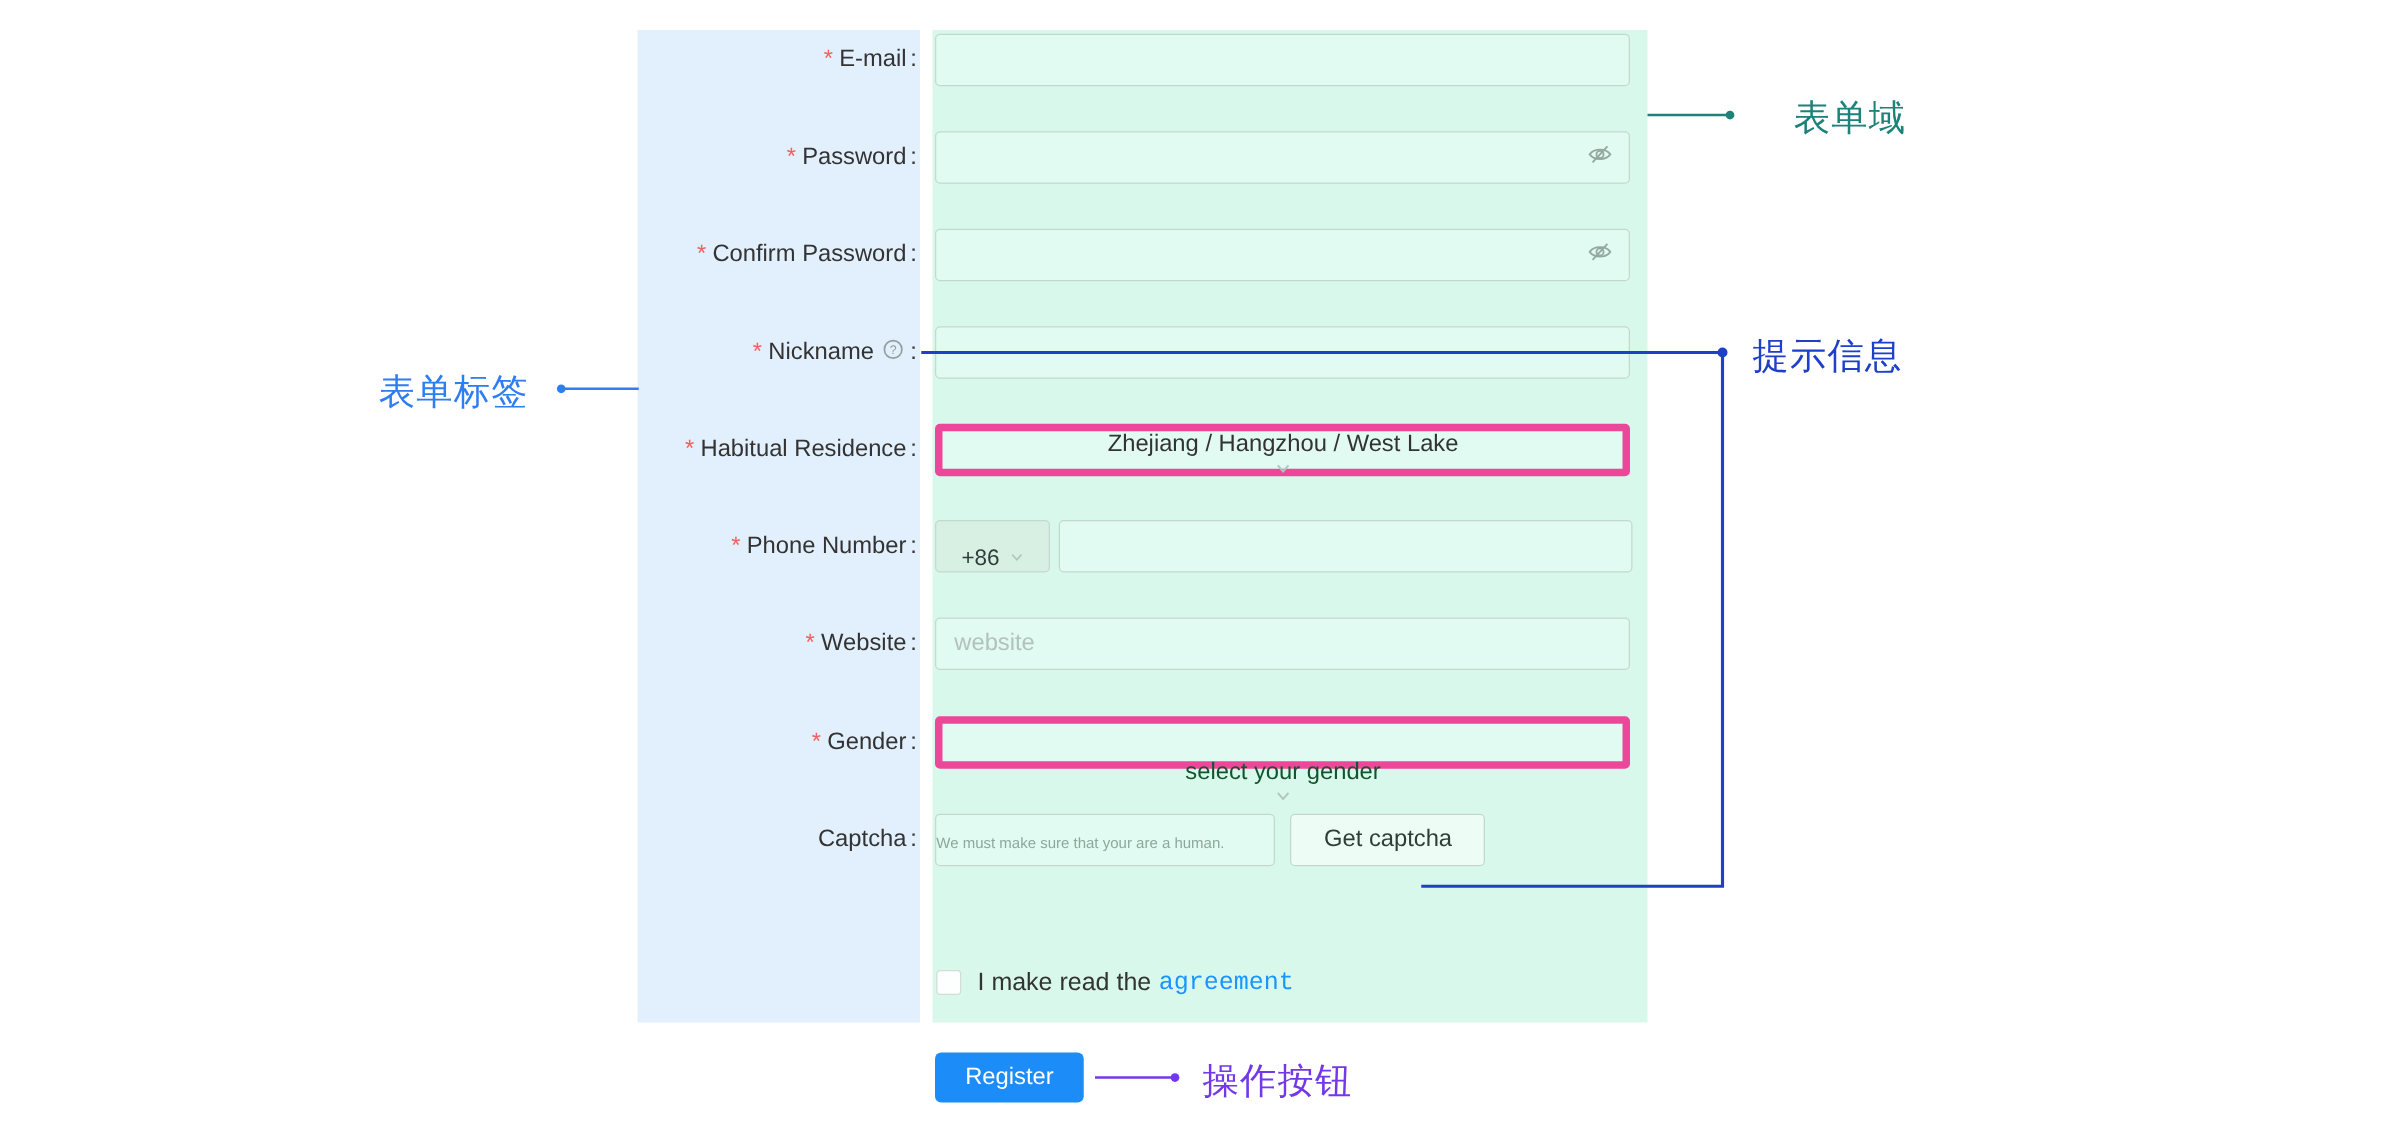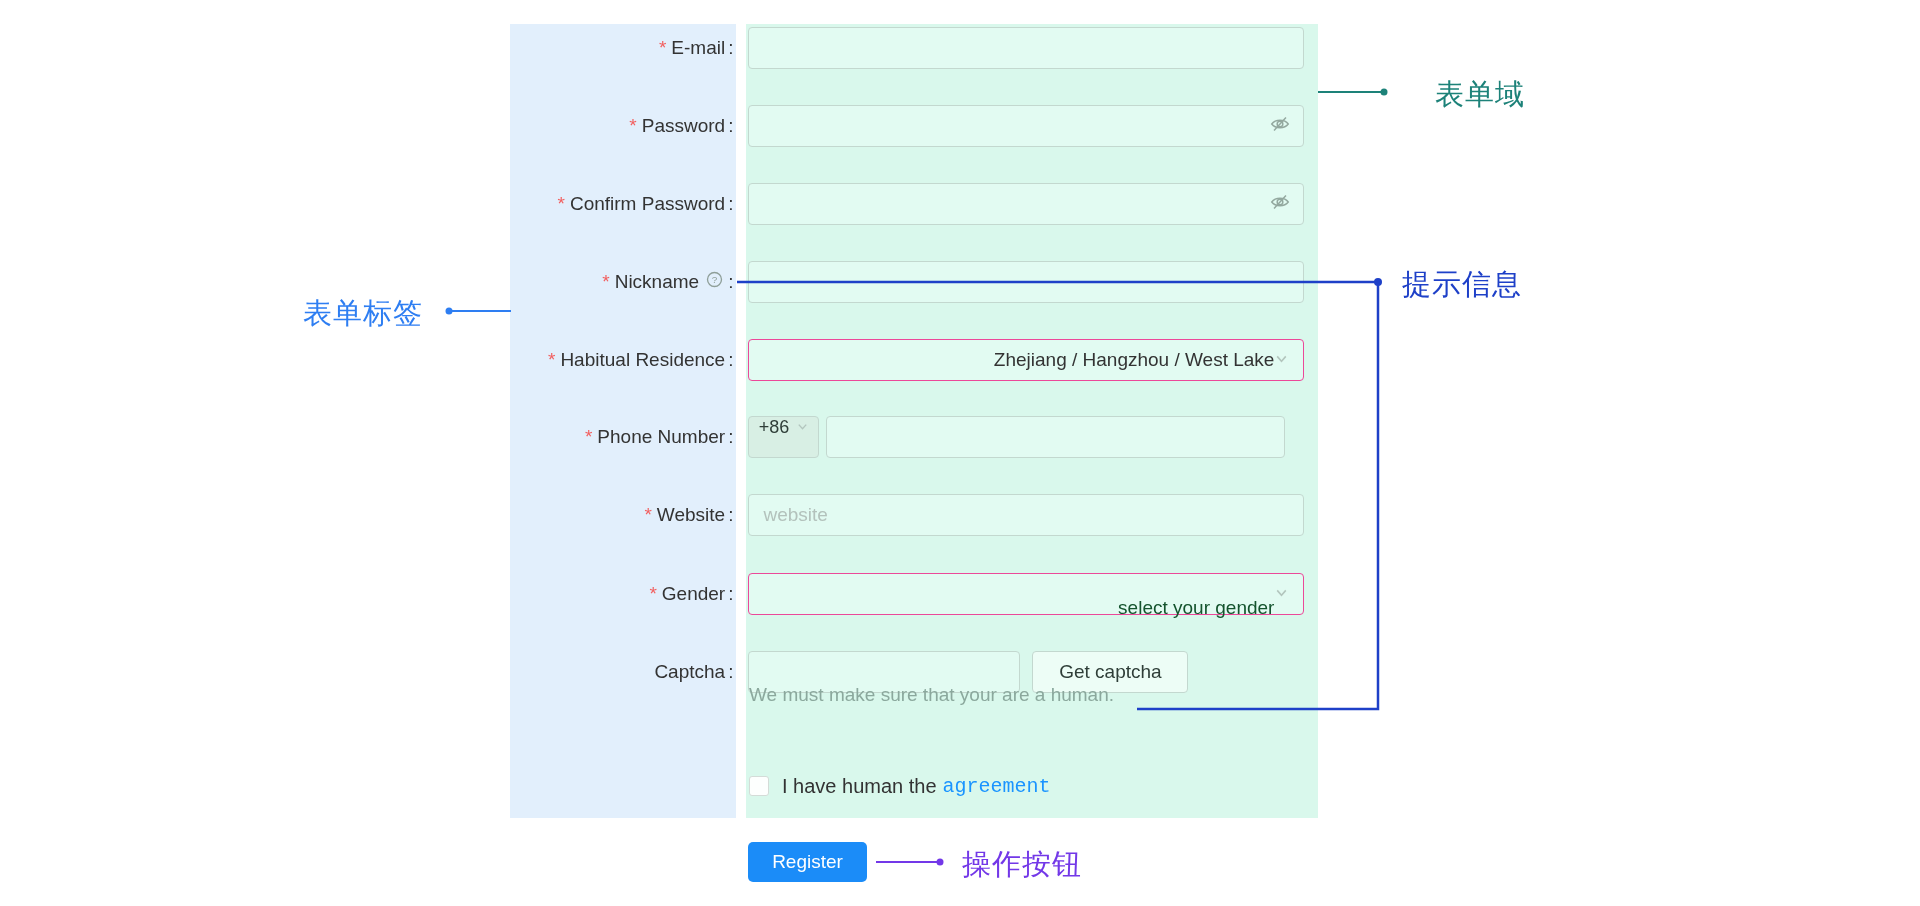--- a/index.html
+++ b/index.html
@@ -17,36 +17,36 @@
   .req{color:#f25f5f;margin-right:5px;font-size:19px;}
   .colon{margin-left:3px;}
   .row-field{margin-left:10px;padding-left:3px;width:569px;display:flex;align-items:center;position:relative;}
 
   .ipt{height:42px;width:556px;box-sizing:border-box;background:#e2fbf2;border:1px solid #c3d8cf;
        border-radius:4px;font-size:19px;color:#333;padding:0 14px;outline:none;}
   .ipt::placeholder{color:#b3c2bc;}
   .ipt-wrap{position:relative;display:flex;align-items:center;}
   .eye{position:absolute;right:13px;top:50%;transform:translateY(-50%);}
 
-  .sel{height:42px;width:556px;box-sizing:border-box;background:#e2fbf2;border:1px solid #ec4899;
-       border-radius:4px;display:flex;align-items:center;justify-content:flex-end;padding:0 14px;}
+  .sel{height:42px;width:556px;box-sizing:border-box;background:#e2fbf2;border:6px solid #ec4899;
+       border-radius:4px;display:flex;align-items:center;justify-content:space-between;padding:0 14px;flex-direction:column;}
   .sel-value{font-size:19px;color:#333;}
   .sel-ph{font-size:19px;color:#14532d;margin-top:28px;}
 
-  .addon{height:42px;width:71px;box-sizing:border-box;background:#d8efe4;border:1px solid #c3d8cf;
-         border-radius:4px;display:flex;align-items:flex-start;justify-content:center;gap:7px;
+  .addon{height:42px;width:92px;box-sizing:border-box;background:#d8efe4;border:1px solid #c3d8cf;
+         border-radius:4px;display:flex;align-items:flex-end;justify-content:center;gap:7px;
          font-size:18px;color:#2f3e38;}
   .phone-ipt{width:459px;margin-left:7px;}
 
   .captcha-ipt{width:272px;}
   .captcha-btn{margin-left:12px;width:156px;height:42px;box-sizing:border-box;background:#edfdf6;
                border:1px solid #c3d8cf;border-radius:4px;display:flex;align-items:center;justify-content:center;
                font-size:19px;color:#2f3e38;cursor:pointer;}
 
-  .extra-text{position:absolute;left:749px;top:684px;font-size:19px;color:#8ba89d;}
+  .extra-text{position:absolute;left:749px;top:667px;font-size:12px;color:#8ba89d;}
 
   .agree-row{position:absolute;left:749px;top:772px;height:28px;display:flex;align-items:center;}
   .checkbox{width:20px;height:20px;box-sizing:border-box;background:#fdfffe;border:1px solid #d4dcd8;
             border-radius:3px;cursor:pointer;}
   .agree-text{margin-left:13px;font-size:20px;color:#333;}
   .agree-link{color:#1a94ff;margin-left:6px;cursor:pointer;font-family:Liberation Mono, monospace;}
 
   .register-btn{position:absolute;left:748px;top:842px;width:119px;height:40px;background:#1b8cf8;
                 border:none;border-radius:5px;color:#ffffff;font-size:19px;display:flex;align-items:center;
                 justify-content:center;cursor:pointer;}
@@ -212,21 +212,21 @@
     <div class="row-field">
       <input class="ipt captcha-ipt" type="text" style="">
       <div class="captcha-btn">Get captcha</div>
     </div>
   </div>
 
   <div class="extra-text">We must make sure that your are a human.</div>
 
   <div class="agree-row">
     <span class="checkbox"></span>
-    <span class="agree-text">I have human the</span>
+    <span class="agree-text">I make read the</span>
     <span class="agree-text agree-link">agreement</span>
   </div>
 
   <div class="register-btn">Register</div>
 
   <div class="ann ann-form-field">表单域</div>
   <div class="ann ann-form-label">表单标签</div>
   <div class="ann ann-hint">提示信息</div>
   <div class="ann ann-action">操作按钮</div>
 

